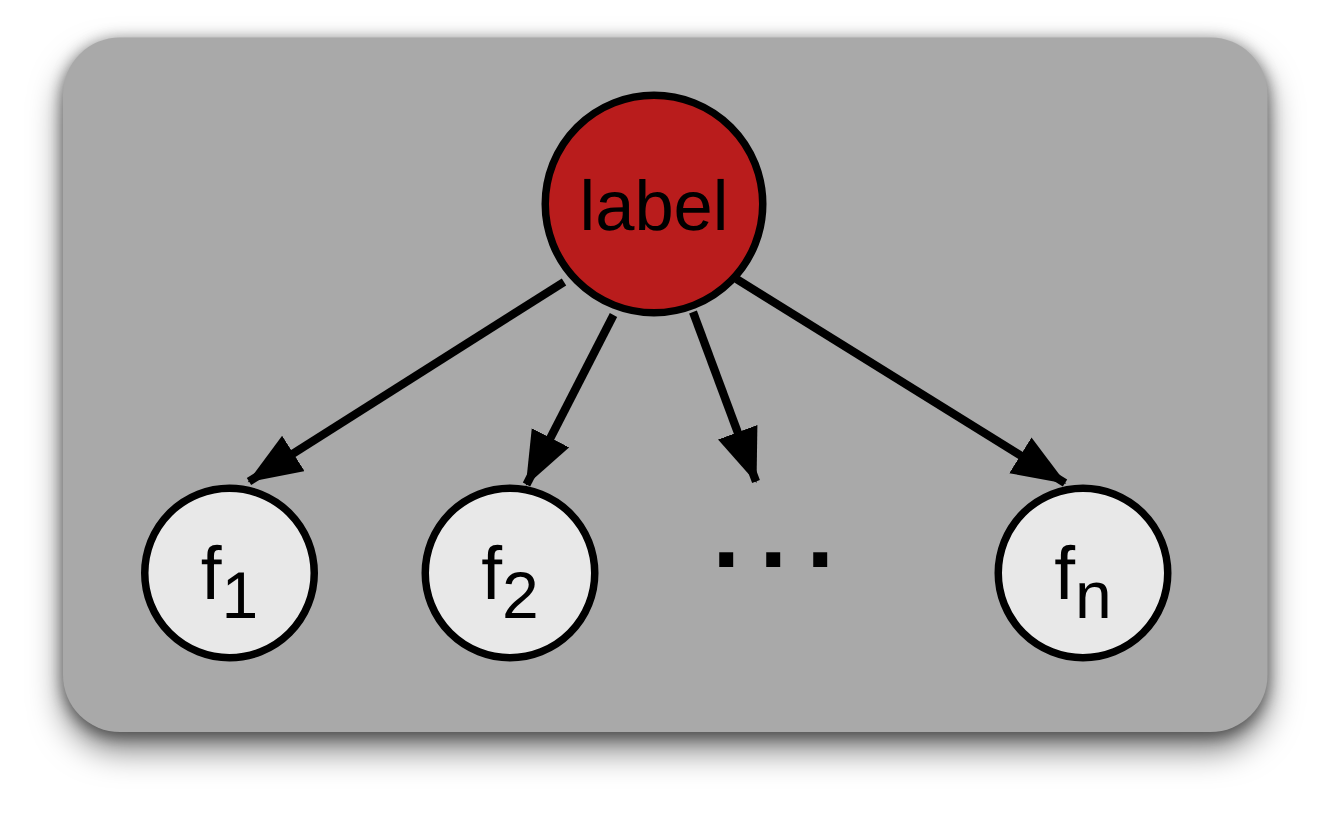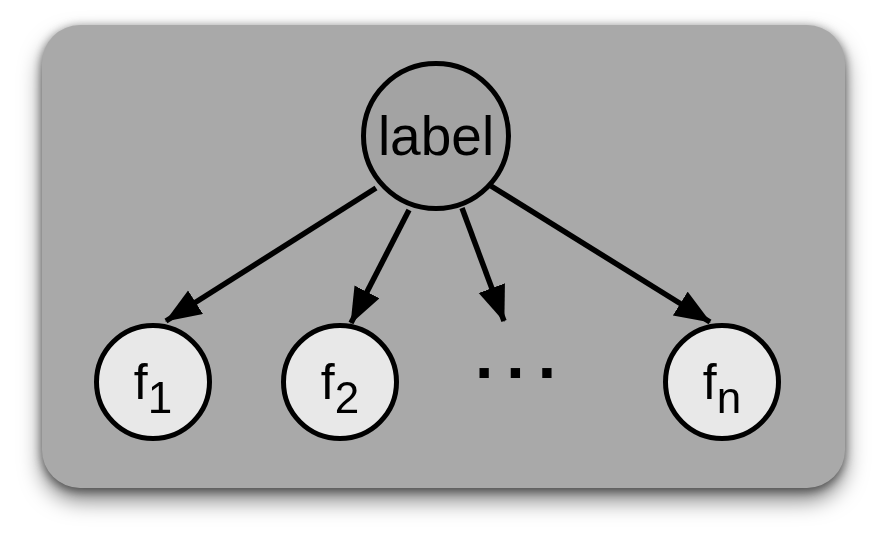--- a/index.html
+++ b/index.html
@@ -44,22 +44,22 @@
     display: flex;
     align-items: center;
     justify-content: center;
     color: #000000;
   }
   .node-root {
     left: 361px;
     top: 61px;
     width: 150px;
     height: 150px;
-    background: #a3a3a3;
-    font-size: 55px;
+    background: #b91c1c;
+    font-size: 47px;
     line-height: 1;
   }
   .node-child {
     top: 323px;
     width: 118px;
     height: 118px;
     background: #e8e8e8;
   }
   .node-f1 { left: 94px; }
   .node-f2 { left: 281px; }

